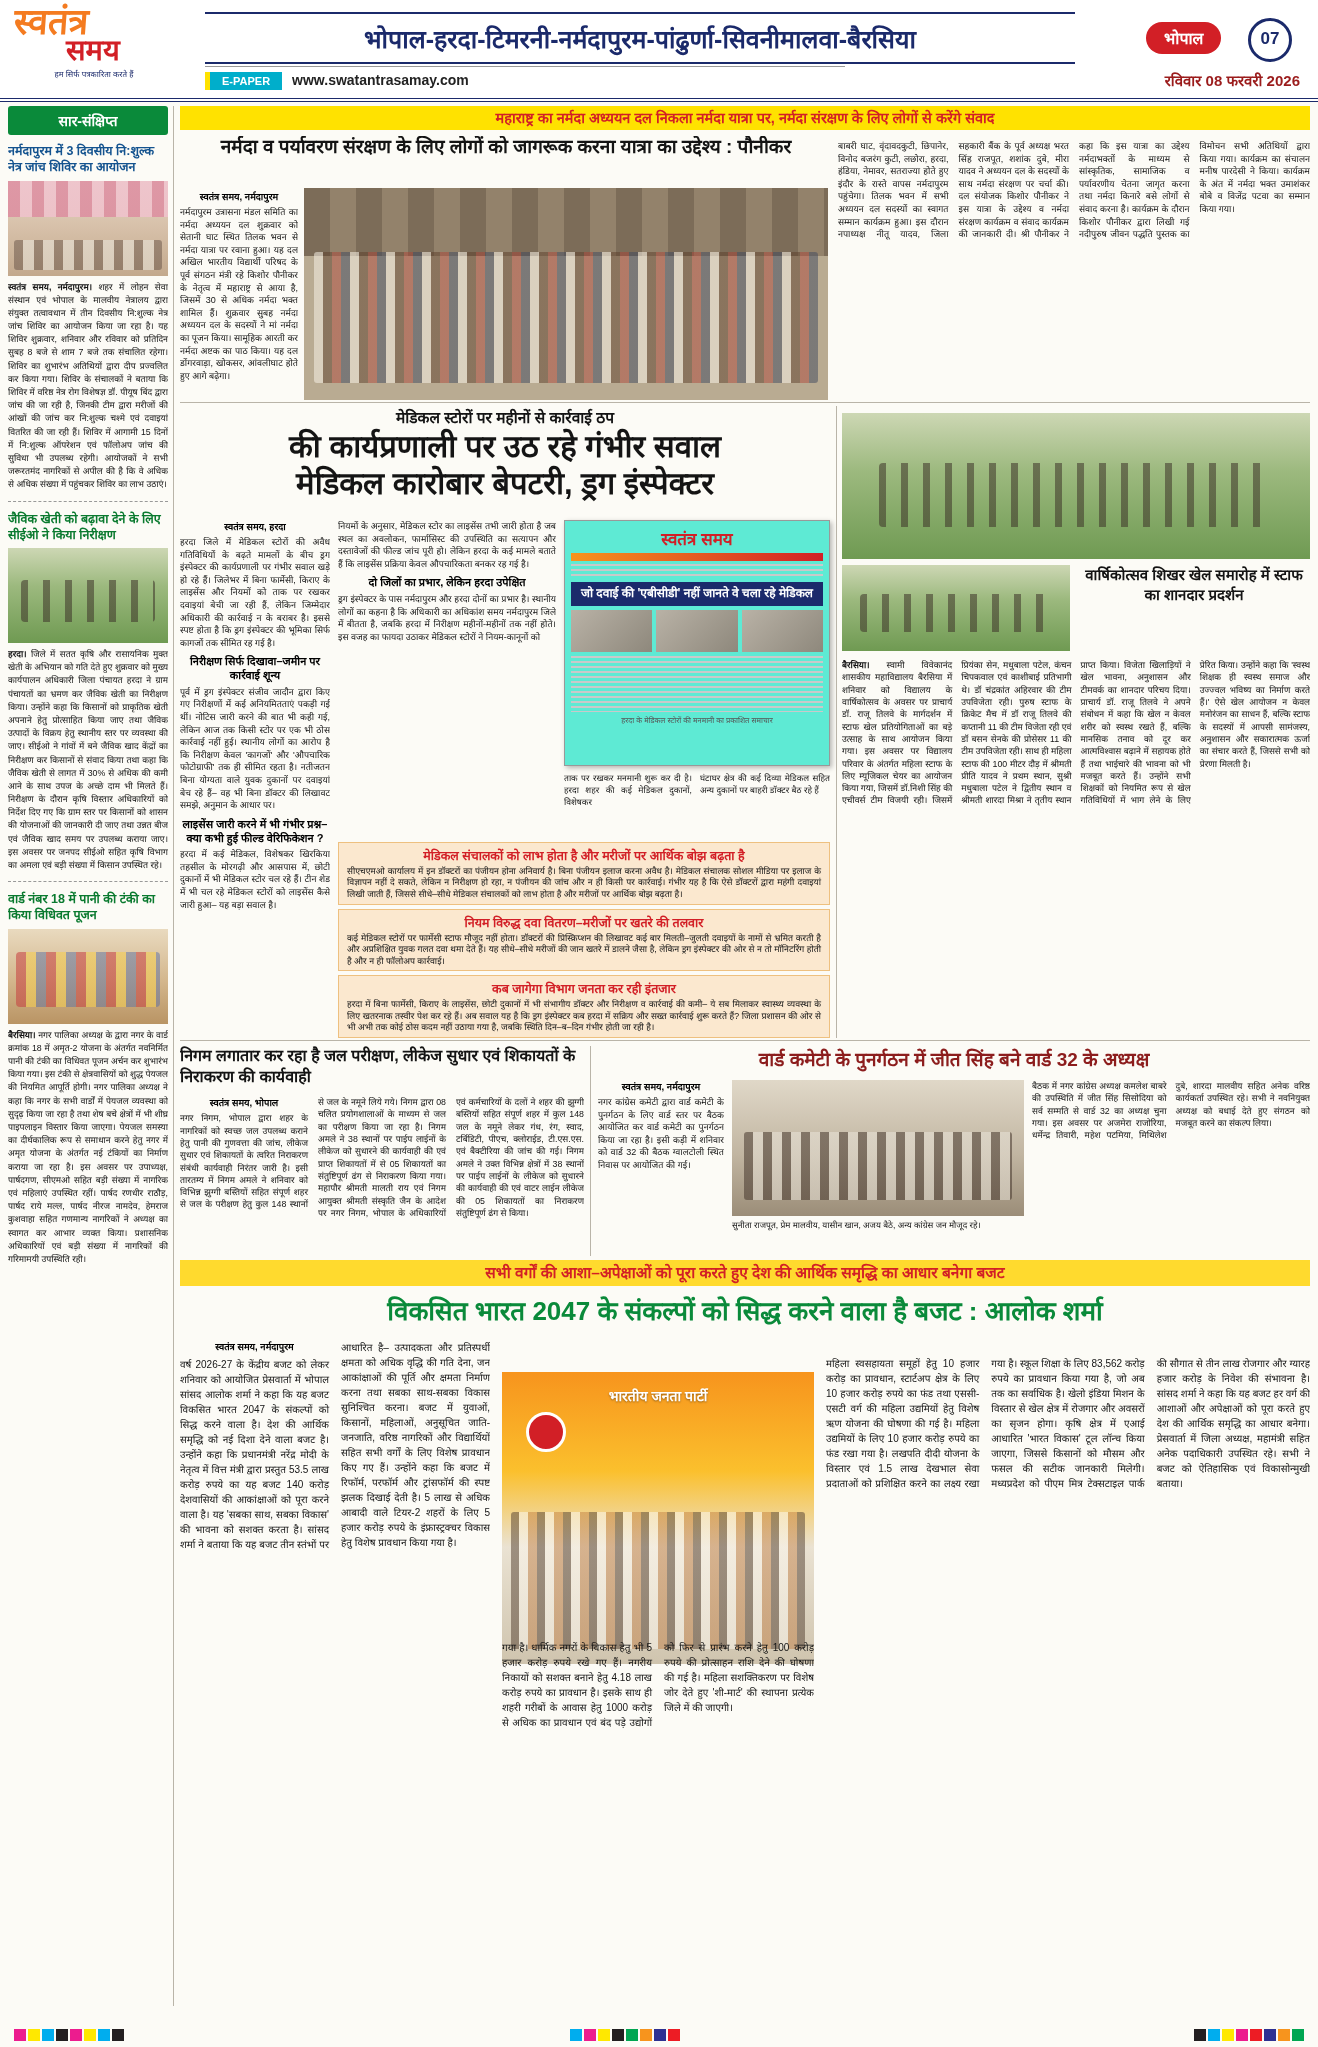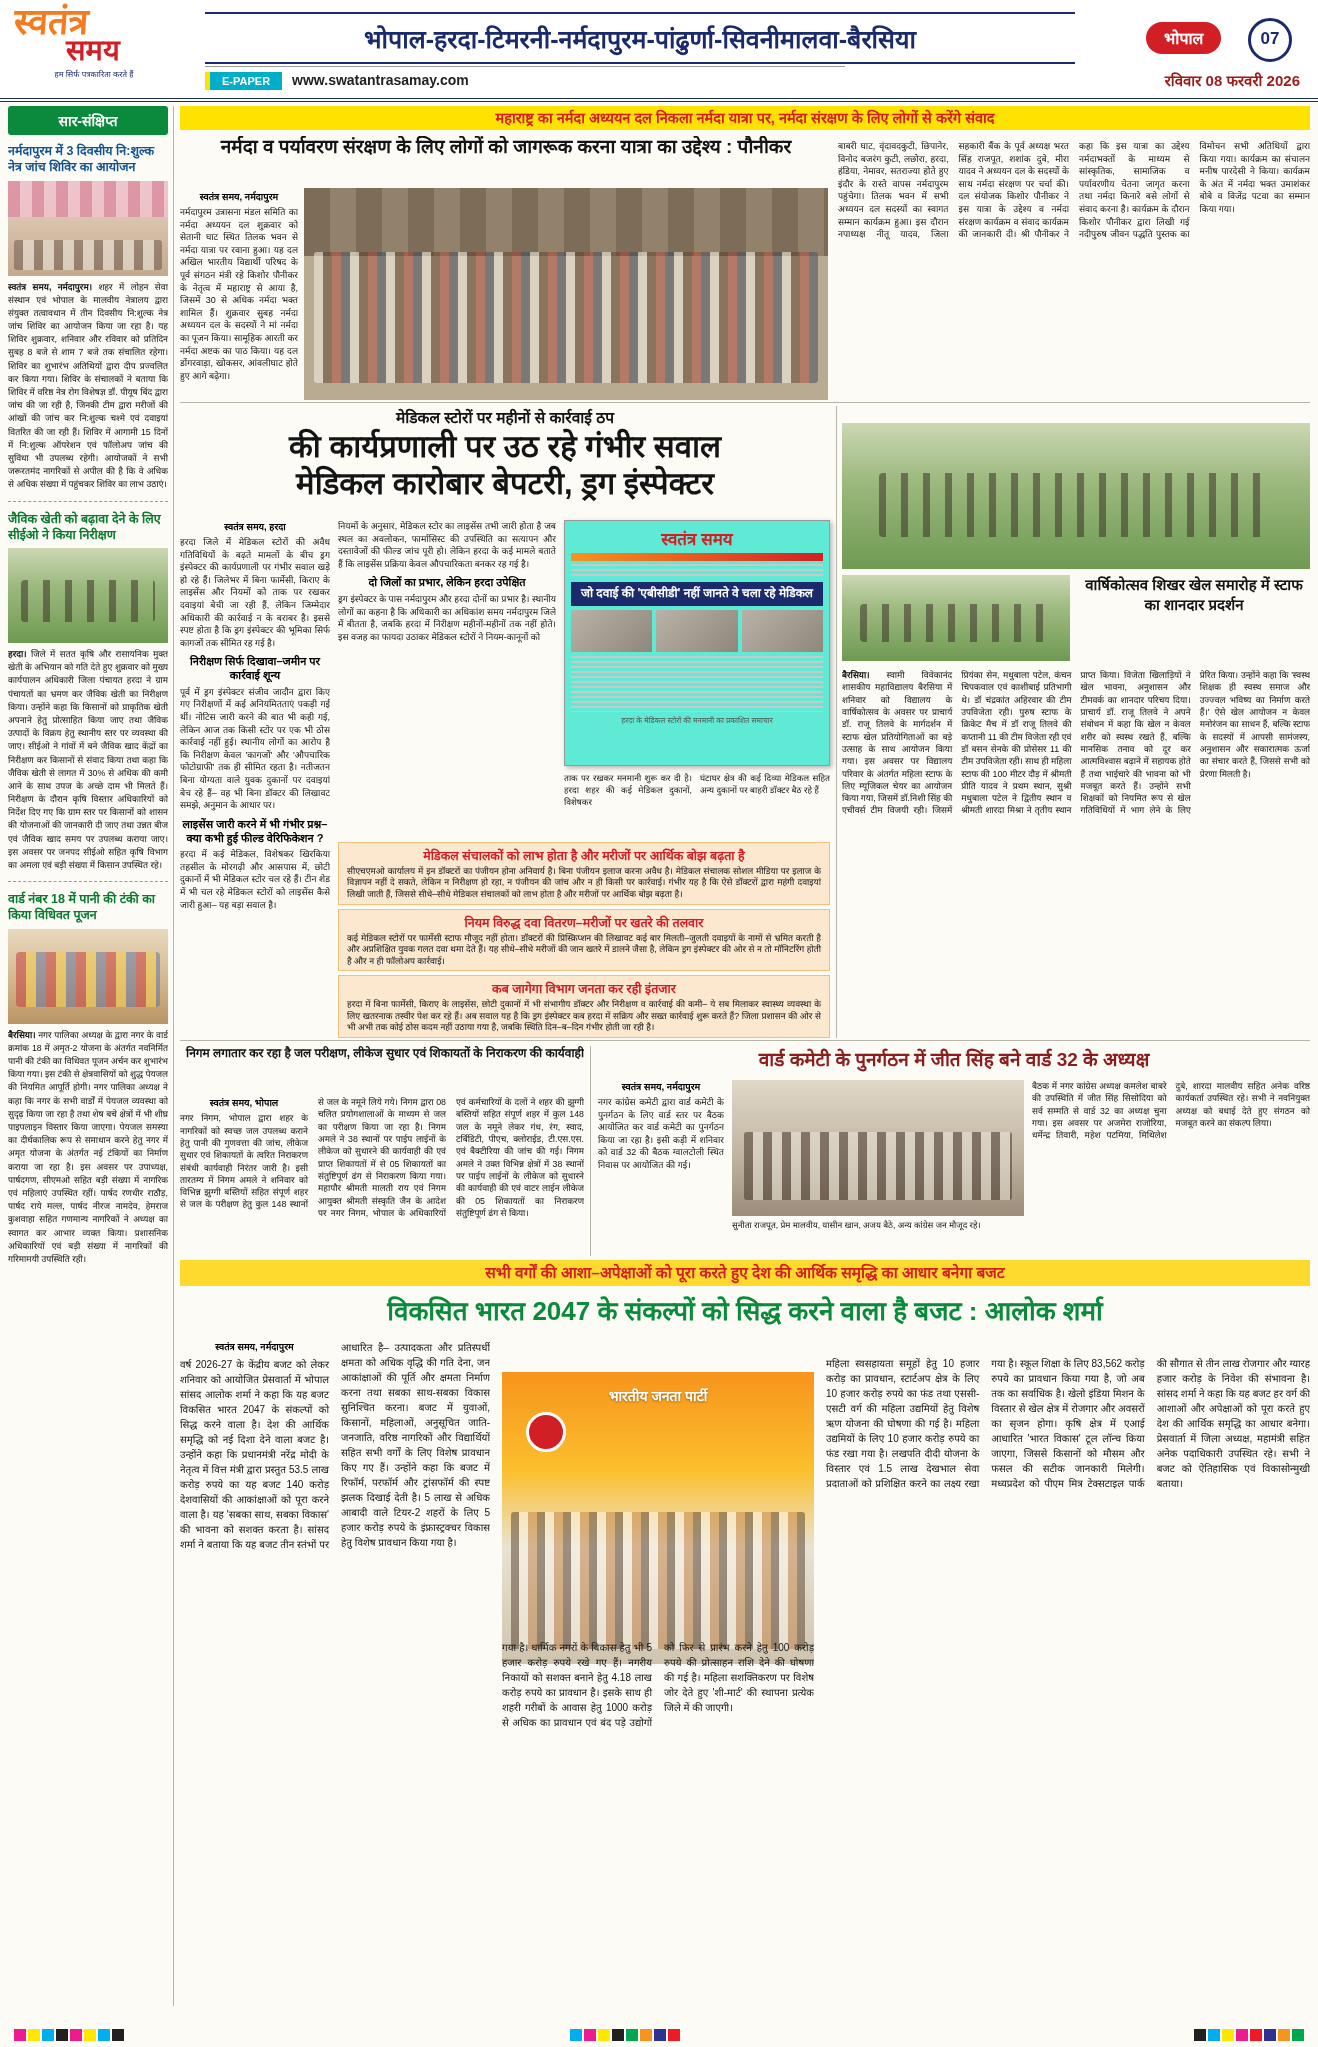--- a/index.html
+++ b/index.html
@@ -84,30 +84,30 @@
   .clip-photos{display:flex;gap:4px;margin:4px 0;}
   .clip-photos div{flex:1;height:42px;background:linear-gradient(135deg,#b9b2a6,#8e887c);}
   .after-left{position:absolute;left:384px;top:366px;width:128px;height:64px;}
   .after-right{position:absolute;left:520px;top:366px;width:130px;height:64px;}
   .boxes{position:absolute;left:158px;top:436px;width:492px;height:196px;display:flex;flex-direction:column;gap:4px;}
   .hl-box{background:#fbe8cf;border:1px solid #eec07f;padding:4px 8px;overflow:hidden;flex:1;}
   .hl-title{color:#d21f26;font-weight:bold;font-size:12.5px;text-align:center;margin-bottom:2px;}
   .hl-text{font-size:8.8px;text-align:justify;line-height:1.3;}
 
   
-  #sports{left:842px;top:423px;width:468px;height:632px;}
+  #sports{left:842px;top:413px;width:468px;height:632px;}
   .sphoto{position:absolute;left:0;top:0;width:468px;height:146px;}
   .sphoto2{position:absolute;left:0;top:152px;width:228px;height:86px;}
   .shead{position:absolute;left:236px;top:152px;width:232px;height:86px;font-size:15px;font-weight:bold;text-align:center;line-height:1.3;overflow:hidden;}
   .sbody{position:absolute;left:0;top:246px;width:468px;height:386px;column-count:4;column-gap:9px;column-fill:balance;
          font-size:8.8px;line-height:1.4;text-align:justify;overflow:hidden;}
 
   
   #water{left:180px;top:1046px;width:404px;height:210px;}
-  .whead{font-size:12px;font-weight:bold;text-align:right;line-height:1.3;height:44px;overflow:hidden;}
+  .whead{font-size:16px;font-weight:bold;text-align:left;line-height:1.3;height:44px;overflow:hidden;}
   .wbody{position:absolute;left:0;top:50px;width:404px;height:158px;column-count:3;column-gap:10px;column-fill:balance;
          font-size:8.8px;line-height:1.4;text-align:justify;overflow:hidden;}
 
   
   #ward{left:598px;top:1046px;width:712px;height:210px;}
   .wdhead{font-size:19px;font-weight:bold;text-align:center;color:#8c1d1d;height:28px;overflow:hidden;}
   .wdcol1{position:absolute;left:0;top:34px;width:126px;height:174px;overflow:hidden;}
   .wdphoto{position:absolute;left:134px;top:34px;width:292px;height:136px;}
   .wdcap{position:absolute;left:134px;top:174px;width:292px;height:34px;font-size:8.5px;line-height:1.35;text-align:justify;overflow:hidden;}
   .wdcol2{position:absolute;left:434px;top:34px;width:278px;height:174px;column-count:2;column-gap:9px;column-fill:balance;

